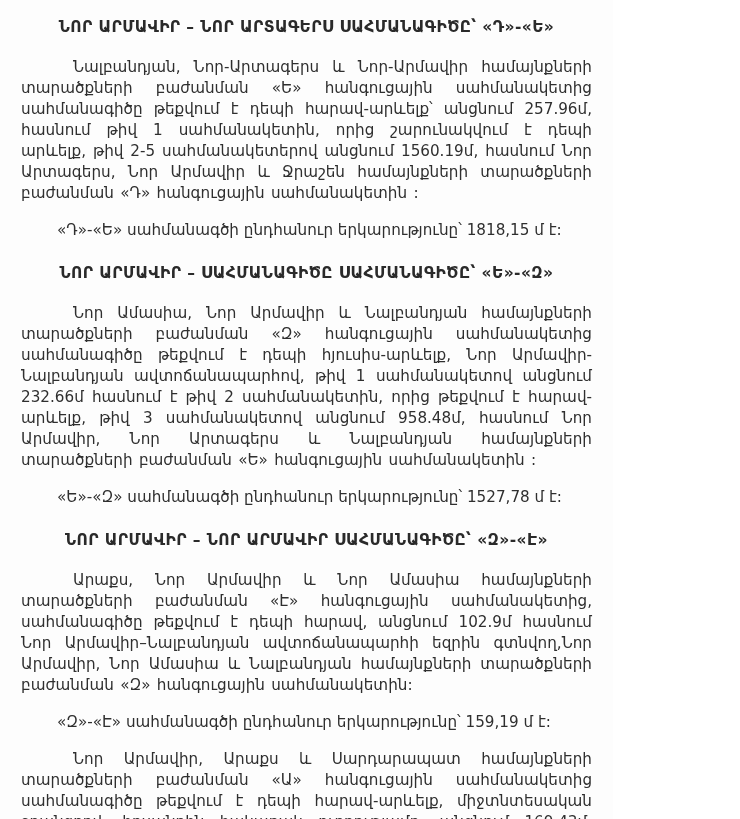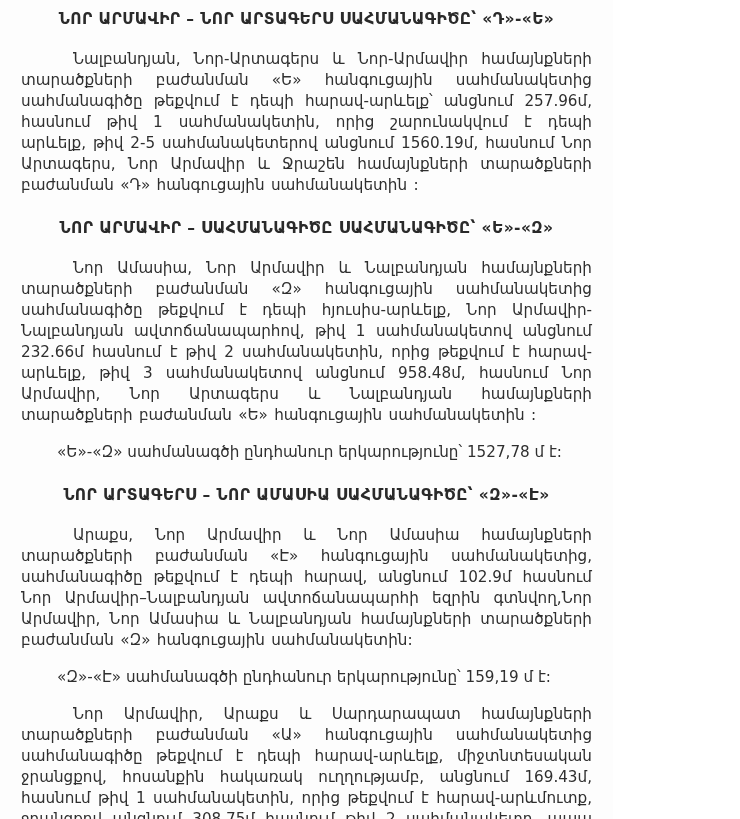--- a/index.html
+++ b/index.html
@@ -7,21 +7,21 @@
     padding: 0;
     background: #ffffff;
   }
   .page {
     width: 613px;
     height: 819px;
     box-sizing: border-box;
     background: #fdfdfd;
     color: #2f2f2f;
     font-family: "DejaVu Sans", sans-serif;
-    padding: 8px 5px 0 5px;
+    padding: 16px 5px 0 5px;
     overflow: hidden;
   }
   .section-heading {
     text-align: center;
     font-size: 15.5px;
     font-weight: bold;
     letter-spacing: 0.4px;
     margin: 23px 0 21px 0;
     color: #2a2a2a;
   }
@@ -44,30 +44,31 @@
   }
 </style>
 </head>
 <body>
 
 <div class="page">
 
   <div class="section">
     <h2 class="section-heading">ՆՈՐ ԱՐՄԱՎԻՐ – ՆՈՐ ԱՐՏԱԳԵՐՍ  ՍԱՀՄԱՆԱԳԻԾԸ՝ «Դ»-«Ե»</h2>
     <p class="body-paragraph">Նալբանդյան, Նոր-Արտագերս և Նոր-Արմավիր համայնքների տարածքների բաժանման «Ե» հանգուցային սահմանակետից սահմանագիծը թեքվում է դեպի հարավ-արևելք՝ անցնում 257.96մ, հասնում թիվ 1 սահմանակետին, որից շարունակվում է դեպի արևելք, թիվ 2-5 սահմանակետերով անցնում 1560.19մ, հասնում Նոր Արտագերս, Նոր Արմավիր և Ջրաշեն համայնքների տարածքների բաժանման «Դ» հանգուցային սահմանակետին :</p>
+    <p class="summary-line">«Դ»-«Ե» սահմանագծի ընդհանուր երկարությունը՝ 1818,15 մ է:</p>
   </div>
 
   <div class="section">
     <h2 class="section-heading">ՆՈՐ ԱՐՄԱՎԻՐ – ՍԱՀՄԱՆԱԳԻԾԸ  ՍԱՀՄԱՆԱԳԻԾԸ՝  «Ե»-«Զ»</h2>
     <p class="body-paragraph">Նոր Ամասիա, Նոր Արմավիր և Նալբանդյան համայնքների տարածքների բաժանման «Զ» հանգուցային սահմանակետից սահմանագիծը թեքվում է դեպի հյուսիս-արևելք, Նոր Արմավիր- Նալբանդյան ավտոճանապարհով, թիվ 1 սահմանակետով անցնում 232.66մ հասնում է թիվ 2 սահմանակետին, որից թեքվում է հարավ-արևելք, թիվ 3 սահմանակետով անցնում 958.48մ, հասնում Նոր Արմավիր, Նոր Արտագերս և Նալբանդյան համայնքների տարածքների բաժանման «Ե» հանգուցային սահմանակետին :</p>
     <p class="summary-line">«Ե»-«Զ» սահմանագծի ընդհանուր  երկարությունը՝ 1527,78 մ է:</p>
   </div>
 
   <div class="section">
-    <h2 class="section-heading">ՆՈՐ ԱՐՏԱԳԵՐՍ – ՆՈՐ ԱՄԱՍԻԱ  ՍԱՀՄԱՆԱԳԻԾԸ՝ «Զ»-«Է»</h2>
+    <h2 class="section-heading">ՆՈՐ ԱՐՄԱՎԻՐ – ՆՈՐ ԱՐՄԱՎԻՐ  ՍԱՀՄԱՆԱԳԻԾԸ՝ «Զ»-«Է»</h2>
     <p class="body-paragraph">Արաքս, Նոր Արմավիր և Նոր Ամասիա համայնքների տարածքների բաժանման «Է» հանգուցային սահմանակետից, սահմանագիծը թեքվում է դեպի հարավ, անցնում 102.9մ հասնում Նոր Արմավիր–Նալբանդյան ավտոճանապարհի եզրին գտնվող,Նոր Արմավիր, Նոր Ամասիա և Նալբանդյան համայնքների տարածքների բաժանման «Զ» հանգուցային սահմանակետին:</p>
     <p class="summary-line">«Զ»-«Է» սահմանագծի ընդհանուր երկարությունը՝ 159,19 մ է:</p>
   </div>
 
   <div class="section">
     <p class="body-paragraph">Նոր Արմավիր, Արաքս և Սարդարապատ համայնքների տարածքների բաժանման «Ա» հանգուցային սահմանակետից սահմանագիծը թեքվում է դեպի հարավ-արևելք, միջտնտեսական ջրանցքով, հոսանքին հակառակ ուղղությամբ, անցնում 169.43մ, հասնում թիվ 1 սահմանակետին, որից թեքվում է հարավ-արևմուտք, ջրանցքով անցնում 308.75մ հասնում թիվ 2 սահմանակետը, ապա թեքվում է դեպի հարավ-արևելք, ջրանցքով թիվ 3-6 սահմանակետերով անցնում 1283.43մ, հասնում թիվ 7 սահմանակետին, թեքվում է դեպի հարավ-արևմուտք, անցնում 557.01 մ հասնում Նոր Արմավիր, Նոր Ամասիա և Արաքս համայնքների տարածքների բաժանման «Է» հանգուցային սահմանակետին:</p>
 
   </div>
 
 </div>

